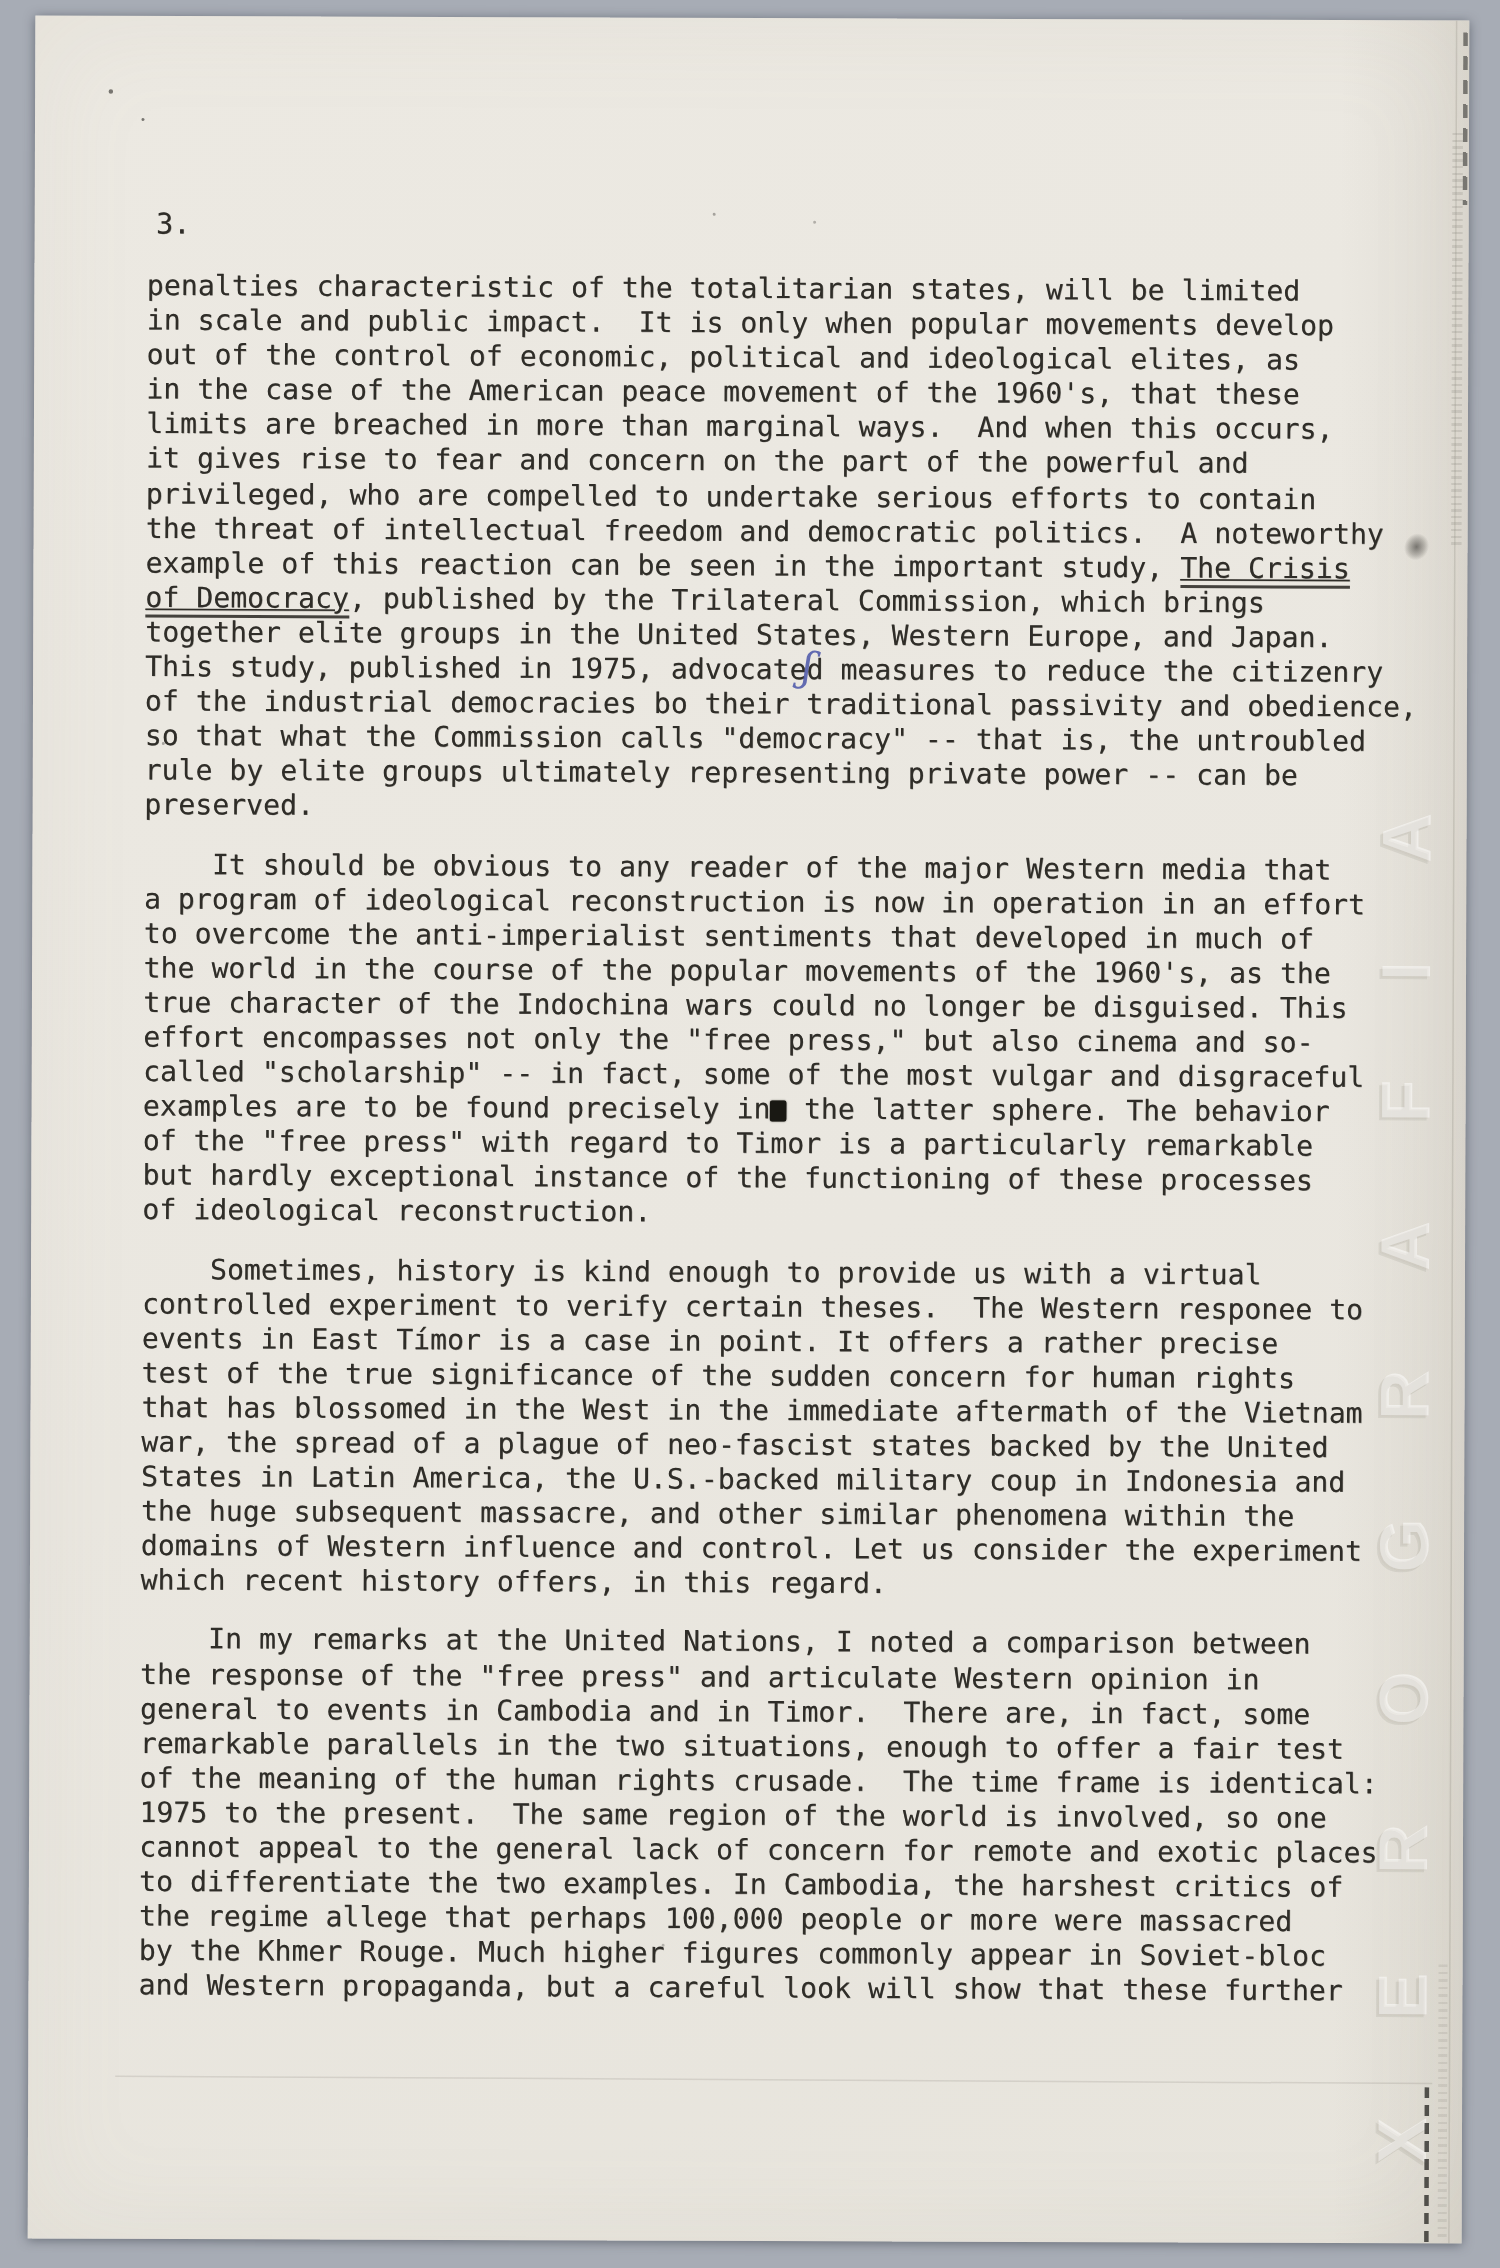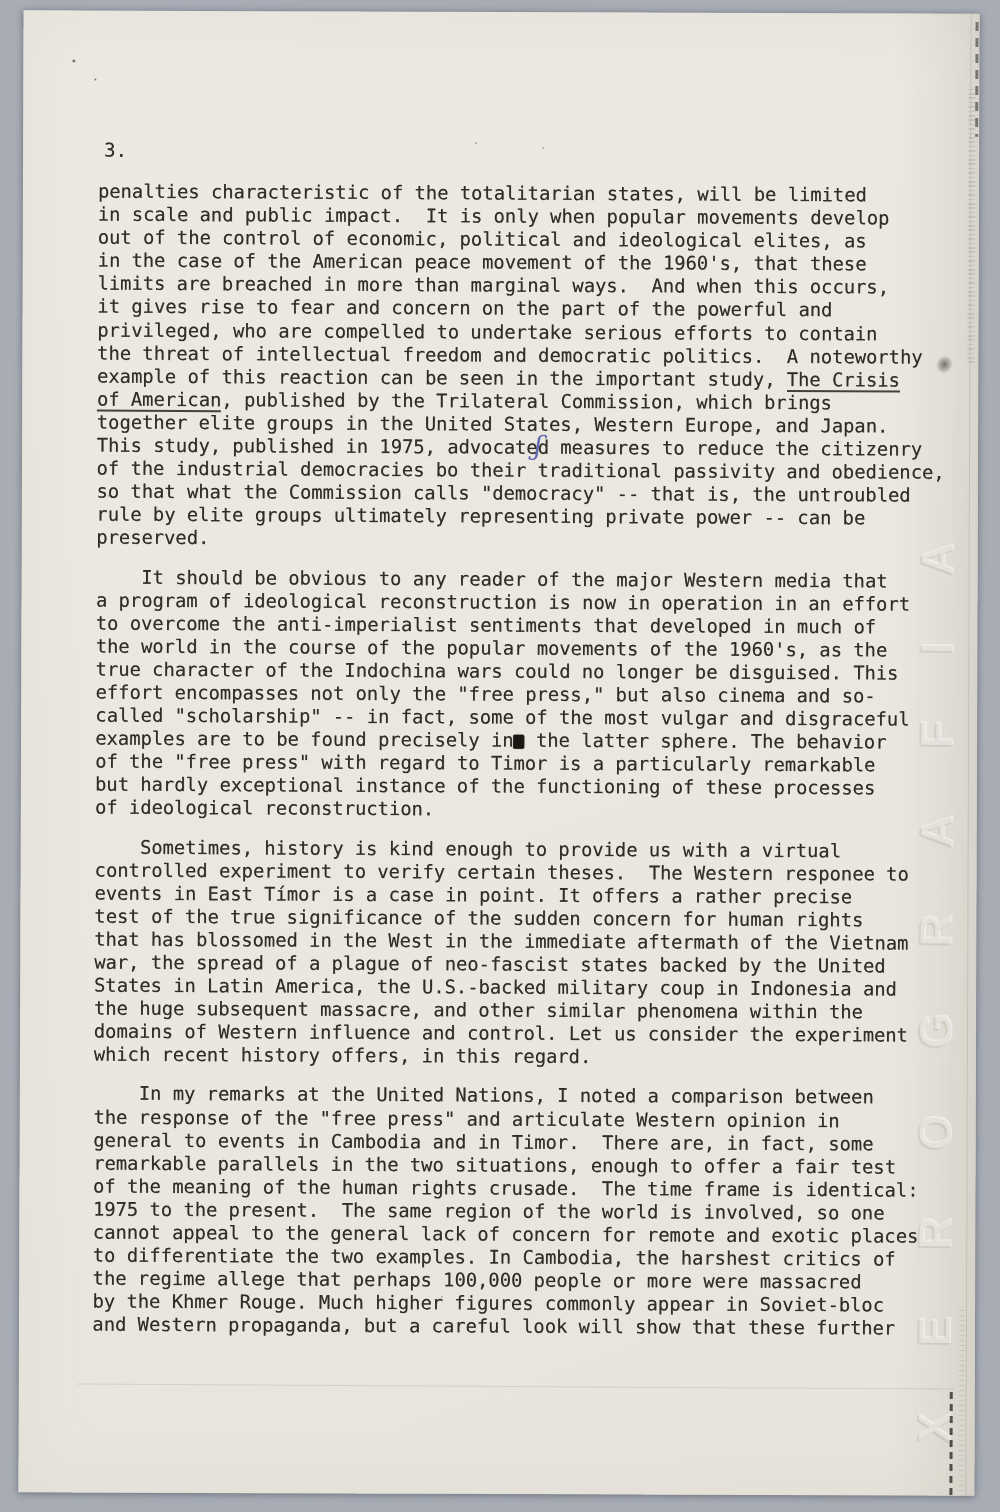--- a/index.html
+++ b/index.html
@@ -38,21 +38,21 @@
     transform: rotate(0.08deg);
     transform-origin: 0 0;
   }
   .para {
     margin: 0 0 16px 0;
     white-space: pre-wrap;
     font: 18.8px/23.1px "DejaVu Sans Mono", monospace;
     color: #2f2d28;
     text-shadow: 0.25px 0.25px 0 rgba(47,45,40,0.5);
   }
-  .u { border-bottom: 2px solid rgba(44,42,37,0.88); }
+  .u { border-bottom: 2px solid rgba(44,42,37,0.88); text-decoration: underline; }
   .pen-anchor { position: relative; }
   .pen-mark {
     position: absolute; left: -3px; top: -5px;
     font: italic 27px/27px "DejaVu Serif", serif;
     color: rgba(74,85,168,0.85);
     transform: rotate(6deg);
     text-shadow: none;
     pointer-events: none;
   }
   .ink-blot {
@@ -163,21 +163,21 @@
   <div class="body-text">
     <p class="para"><span>penalties characteristic of the totalitarian states, will be limited
 in scale and public impact.  It is only when popular movements develop
 out of the control of economic, political and ideological elites, as
 in the case of the American peace movement of the 1960's, that these
 limits are breached in more than marginal ways.  And when this occurs,
 it gives rise to fear and concern on the part of the powerful and
 privileged, who are compelled to undertake serious efforts to contain
 the threat of intellectual freedom and democratic politics.  A noteworthy
 example of this reaction can be seen in the important study, </span><span class="u">The Crisis</span><span>
-</span><span class="u">of American</span><span>, published by the Trilateral Commission, which brings
+</span><span class="u">of Democracy</span><span>, published by the Trilateral Commission, which brings
 together elite groups in the United States, Western Europe, and Japan.
 This study, published in 1975, advocate</span><span class="pen-anchor"><span>d</span><span class="pen-mark">ʃ</span></span><span> measures to reduce the citizenry
 of the industrial democracies bo their traditional passivity and obedience,
 so that what the Commission calls "democracy" -- that is, the untroubled
 rule by elite groups ultimately representing private power -- can be
 preserved.</span></p>
     <p class="para"><span>    It should be obvious to any reader of the major Western media that
 a program of ideological reconstruction is now in operation in an effort
 to overcome the anti-imperialist sentiments that developed in much of
 the world in the course of the popular movements of the 1960's, as the

